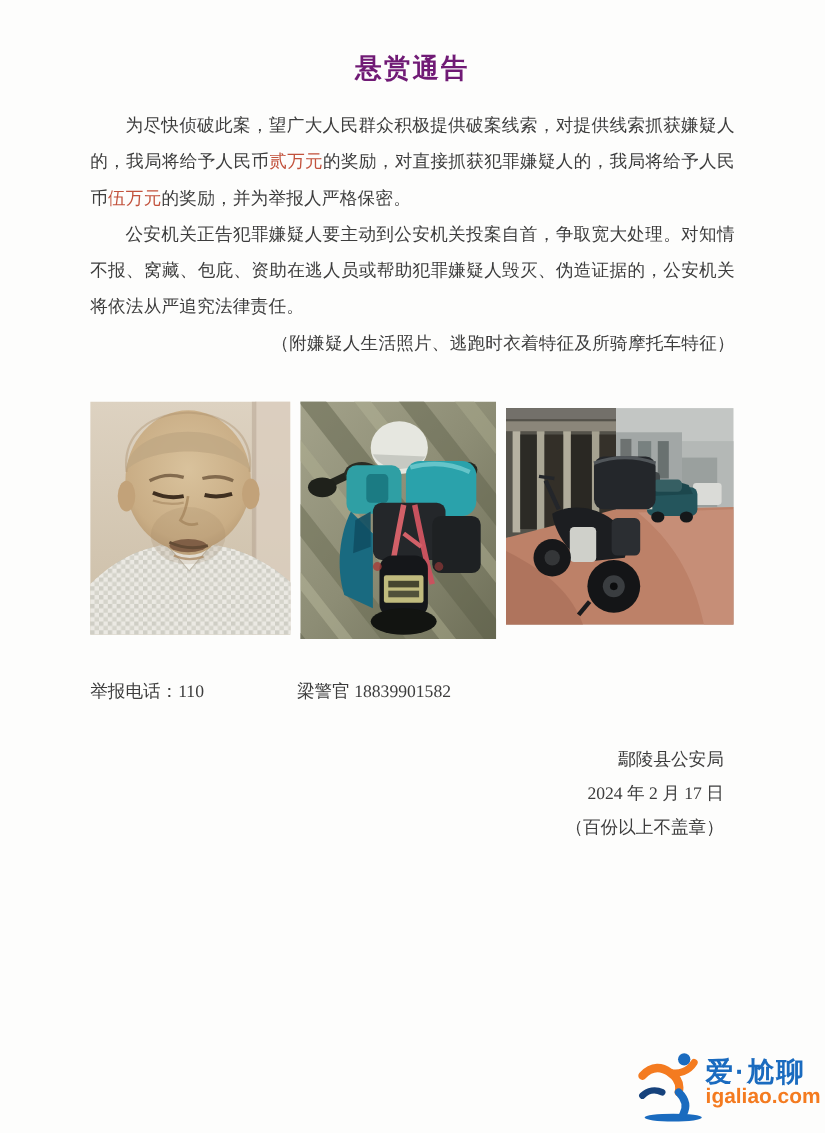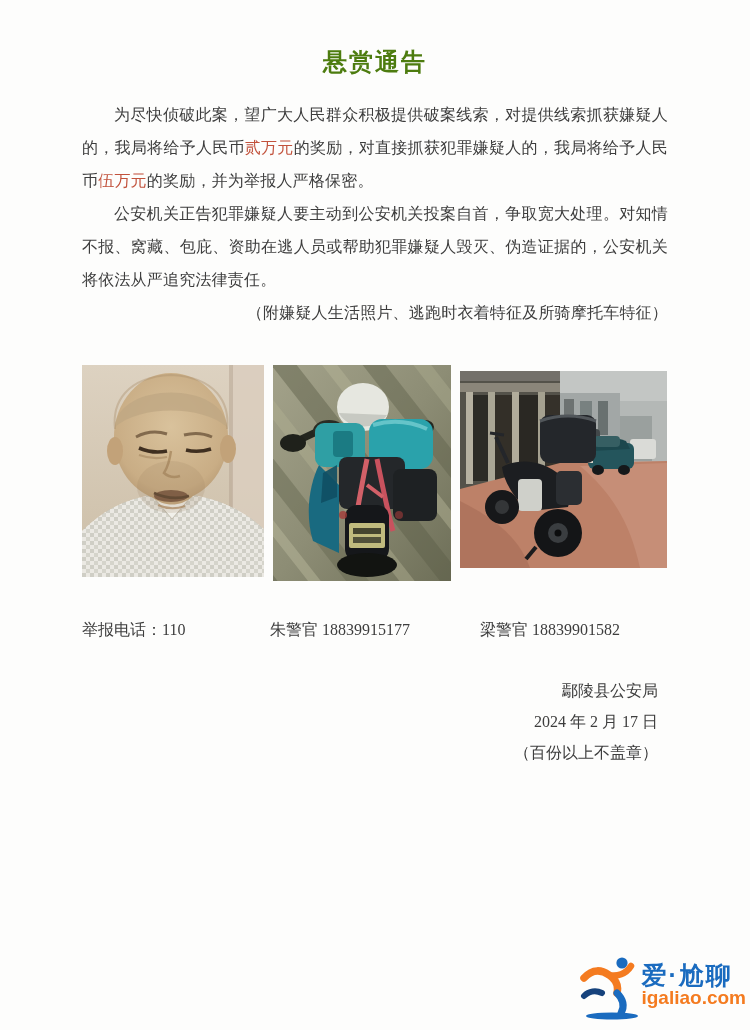--- a/index.html
+++ b/index.html
@@ -5,21 +5,21 @@
   html,body{margin:0;padding:0;}
   body{
     width:750px;height:1030px;background:#fdfdfc;
     font-family:"Liberation Serif","DejaVu Serif",serif;
     color:#3d3d3d;
   }
   .page{position:relative;width:750px;height:1030px;overflow:hidden;}
   .content{padding:0 82px;}
   .title{
     margin:46px 0 0;text-align:center;
-    font-size:24px;font-weight:bold;letter-spacing:2px;color:#4d7c0f;
+    font-size:24px;font-weight:bold;letter-spacing:2px;color:#701a75;
   }
   .bodytext{margin-top:20px;font-size:16px;line-height:33px;text-align:justify;letter-spacing:.2px;}
   .bodytext p{margin:0;text-indent:2em;}
   p.attachment{text-indent:0;padding-left:64px;text-align:right;}
   .red{color:var(--accent-red,#c2523c);}
   .photos{display:flex;gap:9px;margin-top:36px;align-items:flex-start;}
   .photo{display:block;flex:0 0 auto;}
   .photo.p3{margin-top:6px;}
   .contact-row{display:flex;margin-top:38px;font-size:16px;line-height:22px;}
   .contact-row .c1{width:188px;}
@@ -186,21 +186,20 @@
           <circle cx="98" cy="162" r="3.5" fill="#0c0d0e"></circle>
           <circle cx="42" cy="136" r="17" fill="#17181a"></circle>
           <circle cx="42" cy="136" r="7" fill="#343638"></circle>
           <path d="M76,176 L66,188" stroke="#1a1b1d" stroke-width="4"></path>
         </g>
       </svg>
     </div>
 
     <div class="contact-row">
       <span class="c1">举报电话：110</span>
-      <span class="c2">朱警官 18839915177</span>
       <span class="c3">梁警官 18839901582</span>
     </div>
 
     <div class="signature">
       <div>鄢陵县公安局</div>
       <div>2024 年 2 月 17 日</div>
       <div>（百份以上不盖章）</div>
     </div>
   </div>
 

